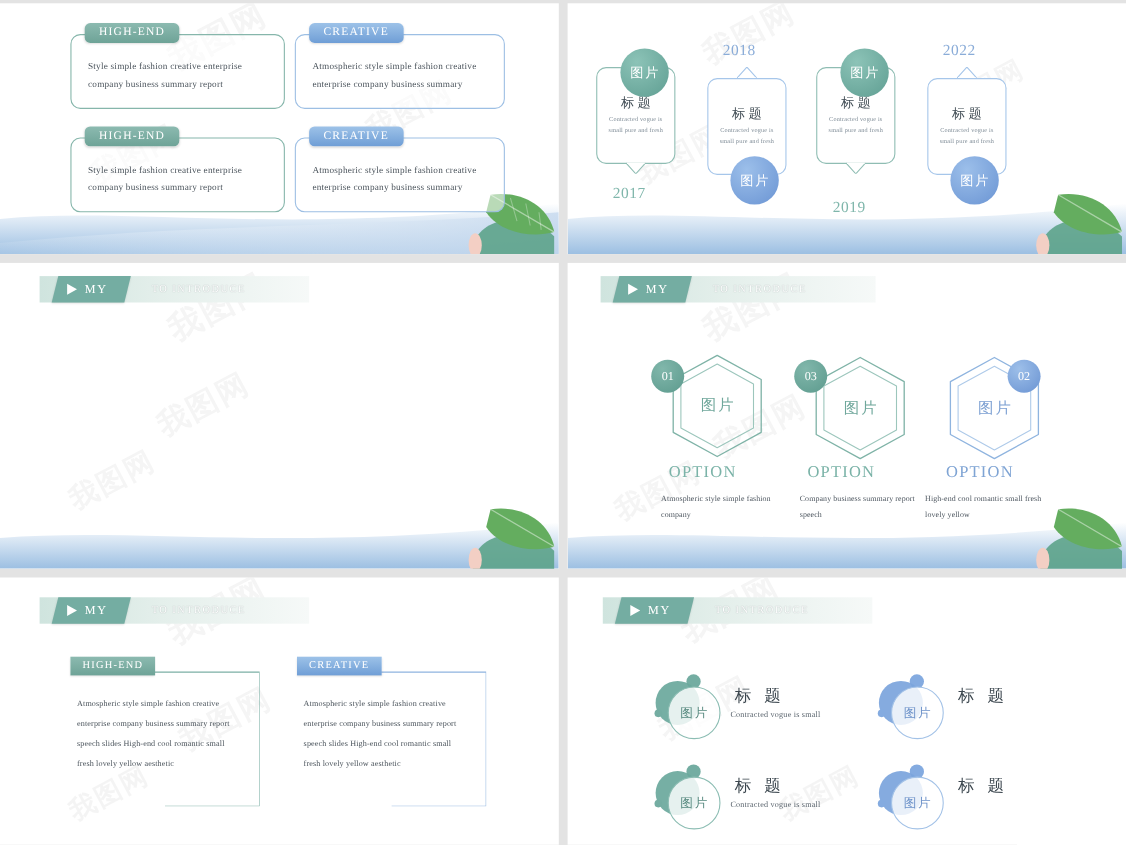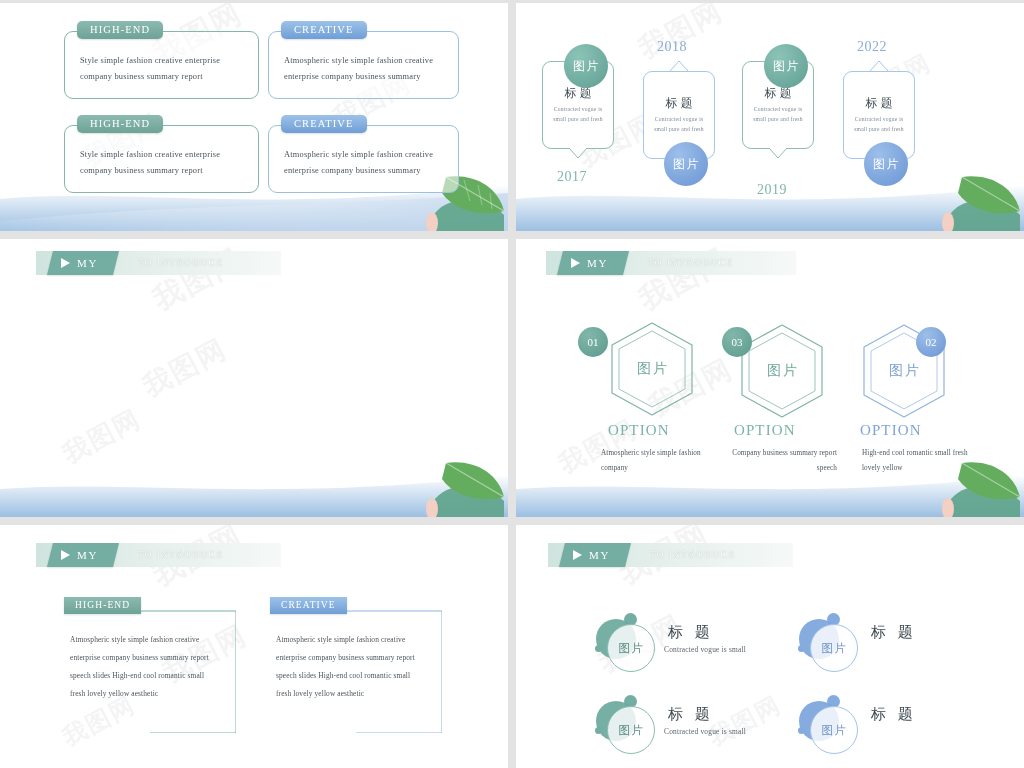--- a/index.html
+++ b/index.html
@@ -464,49 +464,49 @@
     </div>
 
     <div>
       <div class="hex-wrap" style="left:88px;top:80px;">
         <svg viewBox="0 0 96 100">
           <path d="M48 4 L88 26 L88 74 L48 96 L8 74 L8 26 Z" fill="none" stroke="#7fb3a7" stroke-width="1.2" stroke-linejoin="round"></path>
           <path d="M48 12 L81 30 L81 70 L48 88 L15 70 L15 30 Z" fill="none" stroke="#9cc6bc" stroke-width="1" stroke-linejoin="round"></path>
         </svg>
         <div class="hex-pic g">图片</div>
       </div>
-      <div class="num-badge nb-green" style="left:62px;top:88px;">01</div>
+      <div class="num-badge nb-green" style="left:76px;top:88px;">01</div>
       <div class="opt-title g" style="left:92px;top:183px;">OPTION</div>
       <div class="opt-desc" style="left:85px;top:207px;">Atmospheric style simple fashion company</div>
     </div>
 
     <div>
       <div class="hex-wrap" style="left:218px;top:82px;">
         <svg viewBox="0 0 96 100">
           <path d="M48 4 L88 26 L88 74 L48 96 L8 74 L8 26 Z" fill="none" stroke="#7fb3a7" stroke-width="1.2" stroke-linejoin="round"></path>
           <path d="M48 12 L81 30 L81 70 L48 88 L15 70 L15 30 Z" fill="none" stroke="#9cc6bc" stroke-width="1" stroke-linejoin="round"></path>
         </svg>
         <div class="hex-pic g">图片</div>
       </div>
       <div class="num-badge nb-green" style="left:206px;top:88px;">03</div>
       <div class="opt-title g" style="left:218px;top:183px;">OPTION</div>
-      <div class="opt-desc" style="left:211px;top:207px;text-align:right;">Company business summary report speech</div>
+      <div class="opt-desc" style="left:211px;top:207px;">Company business summary report speech</div>
     </div>
 
     <div>
       <div class="hex-wrap" style="left:340px;top:82px;">
         <svg viewBox="0 0 96 100">
           <path d="M48 4 L88 26 L88 74 L48 96 L8 74 L8 26 Z" fill="none" stroke="#8fb4df" stroke-width="1.2" stroke-linejoin="round"></path>
           <path d="M48 12 L81 30 L81 70 L48 88 L15 70 L15 30 Z" fill="none" stroke="#aecae9" stroke-width="1" stroke-linejoin="round"></path>
         </svg>
         <div class="hex-pic b">图片</div>
       </div>
       <div class="num-badge nb-blue" style="left:400px;top:88px;">02</div>
       <div class="opt-title b" style="left:344px;top:183px;">OPTION</div>
-      <div class="opt-desc" style="left:346px;top:207px;">High-end cool romantic small fresh lovely yellow</div>
+      <div class="opt-desc" style="left:325px;top:207px;">High-end cool romantic small fresh lovely yellow</div>
     </div>
   </div>
 
   <div class="slide">
     <div class="wm">
       <span style="left:150px;top:10px;font-size:30px;">我图网</span>
       <span style="left:160px;top:110px;font-size:28px;">我图网</span>
       <span style="left:60px;top:180px;font-size:24px;">我图网</span>
     </div>
 

